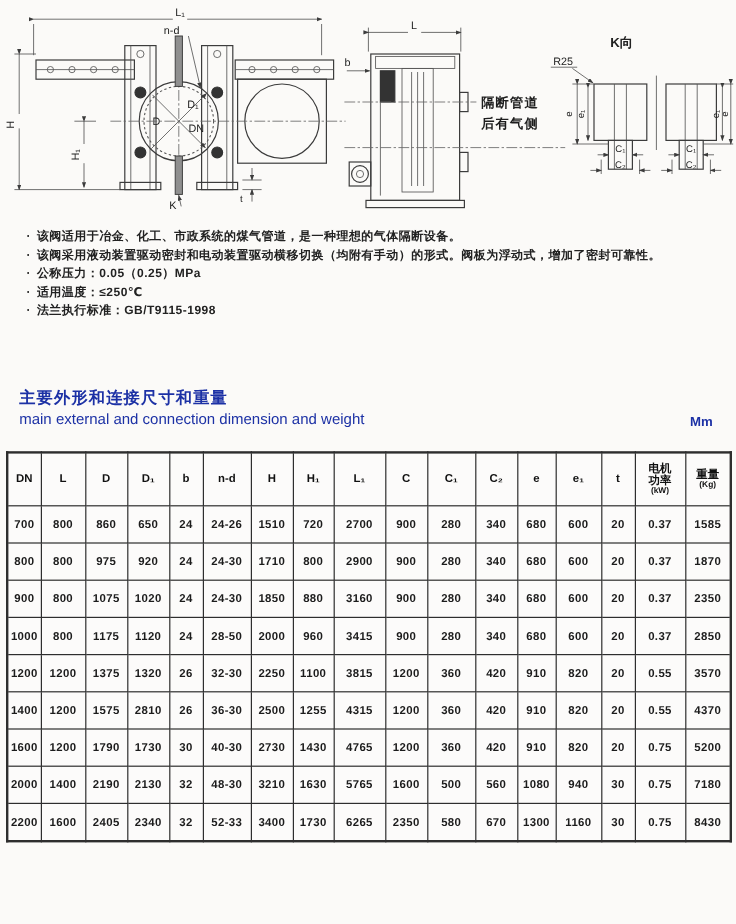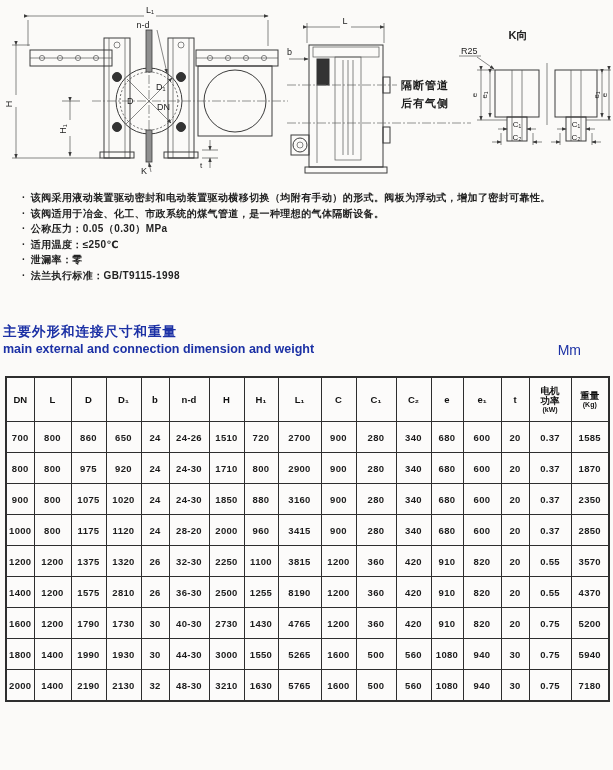--- a/index.html
+++ b/index.html
@@ -20,24 +20,24 @@
   .dwg-fill{fill:#8f8f8f;stroke:#3c3c3c;stroke-width:0.8;}
   .dwg-dark{fill:#333;stroke:#333;}
   .dim{font-size:9px;}
   .dim-small{font-size:8px;}
   .cn-note{font-size:11px;font-weight:bold;fill:#1d1d1d;letter-spacing:1px;}
   
   .features{list-style:none;margin:0;padding:0;position:absolute;left:22px;top:190px;width:575px;}
   .feature{font-size:10px;line-height:15.5px;font-weight:bold;color:#222;letter-spacing:0.4px;}
   .feature::before{content:"·";margin-right:5px;}
   
-  .section-head{position:absolute;left:3px;top:323px;width:578px;}
+  .section-head{position:absolute;left:16px;top:323px;width:578px;}
   .title-zh{color:#1c31a5;font-size:13.5px;font-weight:bold;letter-spacing:1px;}
-  .title-en{color:#1c31a5;font-size:12.5px;font-weight:bold;margin-top:1px;}
-  .unit-note{position:absolute;right:0;bottom:-2px;color:#1c31a5;font-size:14px;font-weight:normal;}
+  .title-en{color:#1c31a5;font-size:12.5px;font-weight:normal;margin-top:1px;}
+  .unit-note{position:absolute;right:0;bottom:-2px;color:#1c31a5;font-size:11px;font-weight:bold;}
   
   .table-wrap{position:absolute;left:5px;top:376px;width:603px;}
   table.dim-table{border-collapse:collapse;table-layout:fixed;width:603px;background:#fcfbfa;}
   .dim-table th,.dim-table td{
     border:1px solid #2e2e2e;text-align:center;vertical-align:middle;
     padding:0;overflow:hidden;
   }
   .dim-table{border:2px solid #2e2e2e;}
   .dim-table thead th{height:43px;font-size:9.5px;font-weight:bold;color:#111;}
   .dim-table tbody td{height:30px;font-size:9.5px;font-weight:bold;color:#1c1c1c;letter-spacing:0.3px;}
@@ -222,25 +222,24 @@
       <text class="dim-small" x="161" y="102" text-anchor="middle">C₁</text>
       <line class="dwg-thin" x1="145" y1="108" x2="145" y2="120"></line>
       <line class="dwg-thin" x1="177" y1="108" x2="177" y2="120"></line>
       <line class="dwg-thin" x1="136" y1="117" x2="145" y2="117" marker-end="url(#mc)"></line>
       <line class="dwg-thin" x1="186" y1="117" x2="177" y2="117" marker-end="url(#mc)"></line>
       <text class="dim-small" x="161" y="115" text-anchor="middle">C₂</text>
     </svg>
   </div>
 
   <ul class="features">
+      <li class="feature">该阀适用于冶金、化工、市政系统的煤气管道，是一种理想的气体隔断设备。</li>
       <li class="feature">该阀采用液动装置驱动密封和电动装置驱动横移切换（均附有手动）的形式。阀板为浮动式，增加了密封可靠性。</li>
-      <li class="feature">该阀适用于冶金、化工、市政系统的煤气管道，是一种理想的气体隔断设备。</li>
-      <li class="feature">公称压力：0.05（0.30）MPa</li>
+      <li class="feature">公称压力：0.05（0.25）MPa</li>
       <li class="feature">适用温度：≤250℃</li>
-      <li class="feature">泄漏率：零</li>
       <li class="feature">法兰执行标准：GB/T9115-1998</li>
     </ul>
 
   <div class="section-head">
     <div class="title-zh">主要外形和连接尺寸和重量</div>
     <div class="title-en">main external and connection dimension and weight</div>
     <div class="unit-note">Mm</div>
   </div>
 
   <div class="table-wrap">
@@ -379,21 +378,21 @@
             <td>20</td>
             <td>0.37</td>
             <td>2350</td>
           </tr>
           <tr>
             <td>1000</td>
             <td>800</td>
             <td>1175</td>
             <td>1120</td>
             <td>24</td>
-            <td>28-20</td>
+            <td>28-50</td>
             <td>2000</td>
             <td>960</td>
             <td>3415</td>
             <td>900</td>
             <td>280</td>
             <td>340</td>
             <td>680</td>
             <td>600</td>
             <td>20</td>
             <td>0.37</td>
@@ -420,21 +419,21 @@
           </tr>
           <tr>
             <td>1400</td>
             <td>1200</td>
             <td>1575</td>
             <td>2810</td>
             <td>26</td>
             <td>36-30</td>
             <td>2500</td>
             <td>1255</td>
-            <td>8190</td>
+            <td>4315</td>
             <td>1200</td>
             <td>360</td>
             <td>420</td>
             <td>910</td>
             <td>820</td>
             <td>20</td>
             <td>0.55</td>
             <td>4370</td>
           </tr>
           <tr>
@@ -448,56 +447,56 @@
             <td>1430</td>
             <td>4765</td>
             <td>1200</td>
             <td>360</td>
             <td>420</td>
             <td>910</td>
             <td>820</td>
             <td>20</td>
             <td>0.75</td>
             <td>5200</td>
-          </tr>
-          <tr>
-            <td>1800</td>
-            <td>1400</td>
-            <td>1990</td>
-            <td>1930</td>
-            <td>30</td>
-            <td>44-30</td>
-            <td>3000</td>
-            <td>1550</td>
-            <td>5265</td>
-            <td>1600</td>
-            <td>500</td>
-            <td>560</td>
-            <td>1080</td>
-            <td>940</td>
-            <td>30</td>
-            <td>0.75</td>
-            <td>5940</td>
           </tr>
           <tr>
             <td>2000</td>
             <td>1400</td>
             <td>2190</td>
             <td>2130</td>
             <td>32</td>
             <td>48-30</td>
             <td>3210</td>
             <td>1630</td>
             <td>5765</td>
             <td>1600</td>
             <td>500</td>
             <td>560</td>
             <td>1080</td>
             <td>940</td>
             <td>30</td>
             <td>0.75</td>
             <td>7180</td>
           </tr>
+          <tr>
+            <td>2200</td>
+            <td>1600</td>
+            <td>2405</td>
+            <td>2340</td>
+            <td>32</td>
+            <td>52-33</td>
+            <td>3400</td>
+            <td>1730</td>
+            <td>6265</td>
+            <td>2350</td>
+            <td>580</td>
+            <td>670</td>
+            <td>1300</td>
+            <td>1160</td>
+            <td>30</td>
+            <td>0.75</td>
+            <td>8430</td>
+          </tr>
         </tbody>
     </table>
   </div>
 
 </div>
 
 </body></html>

